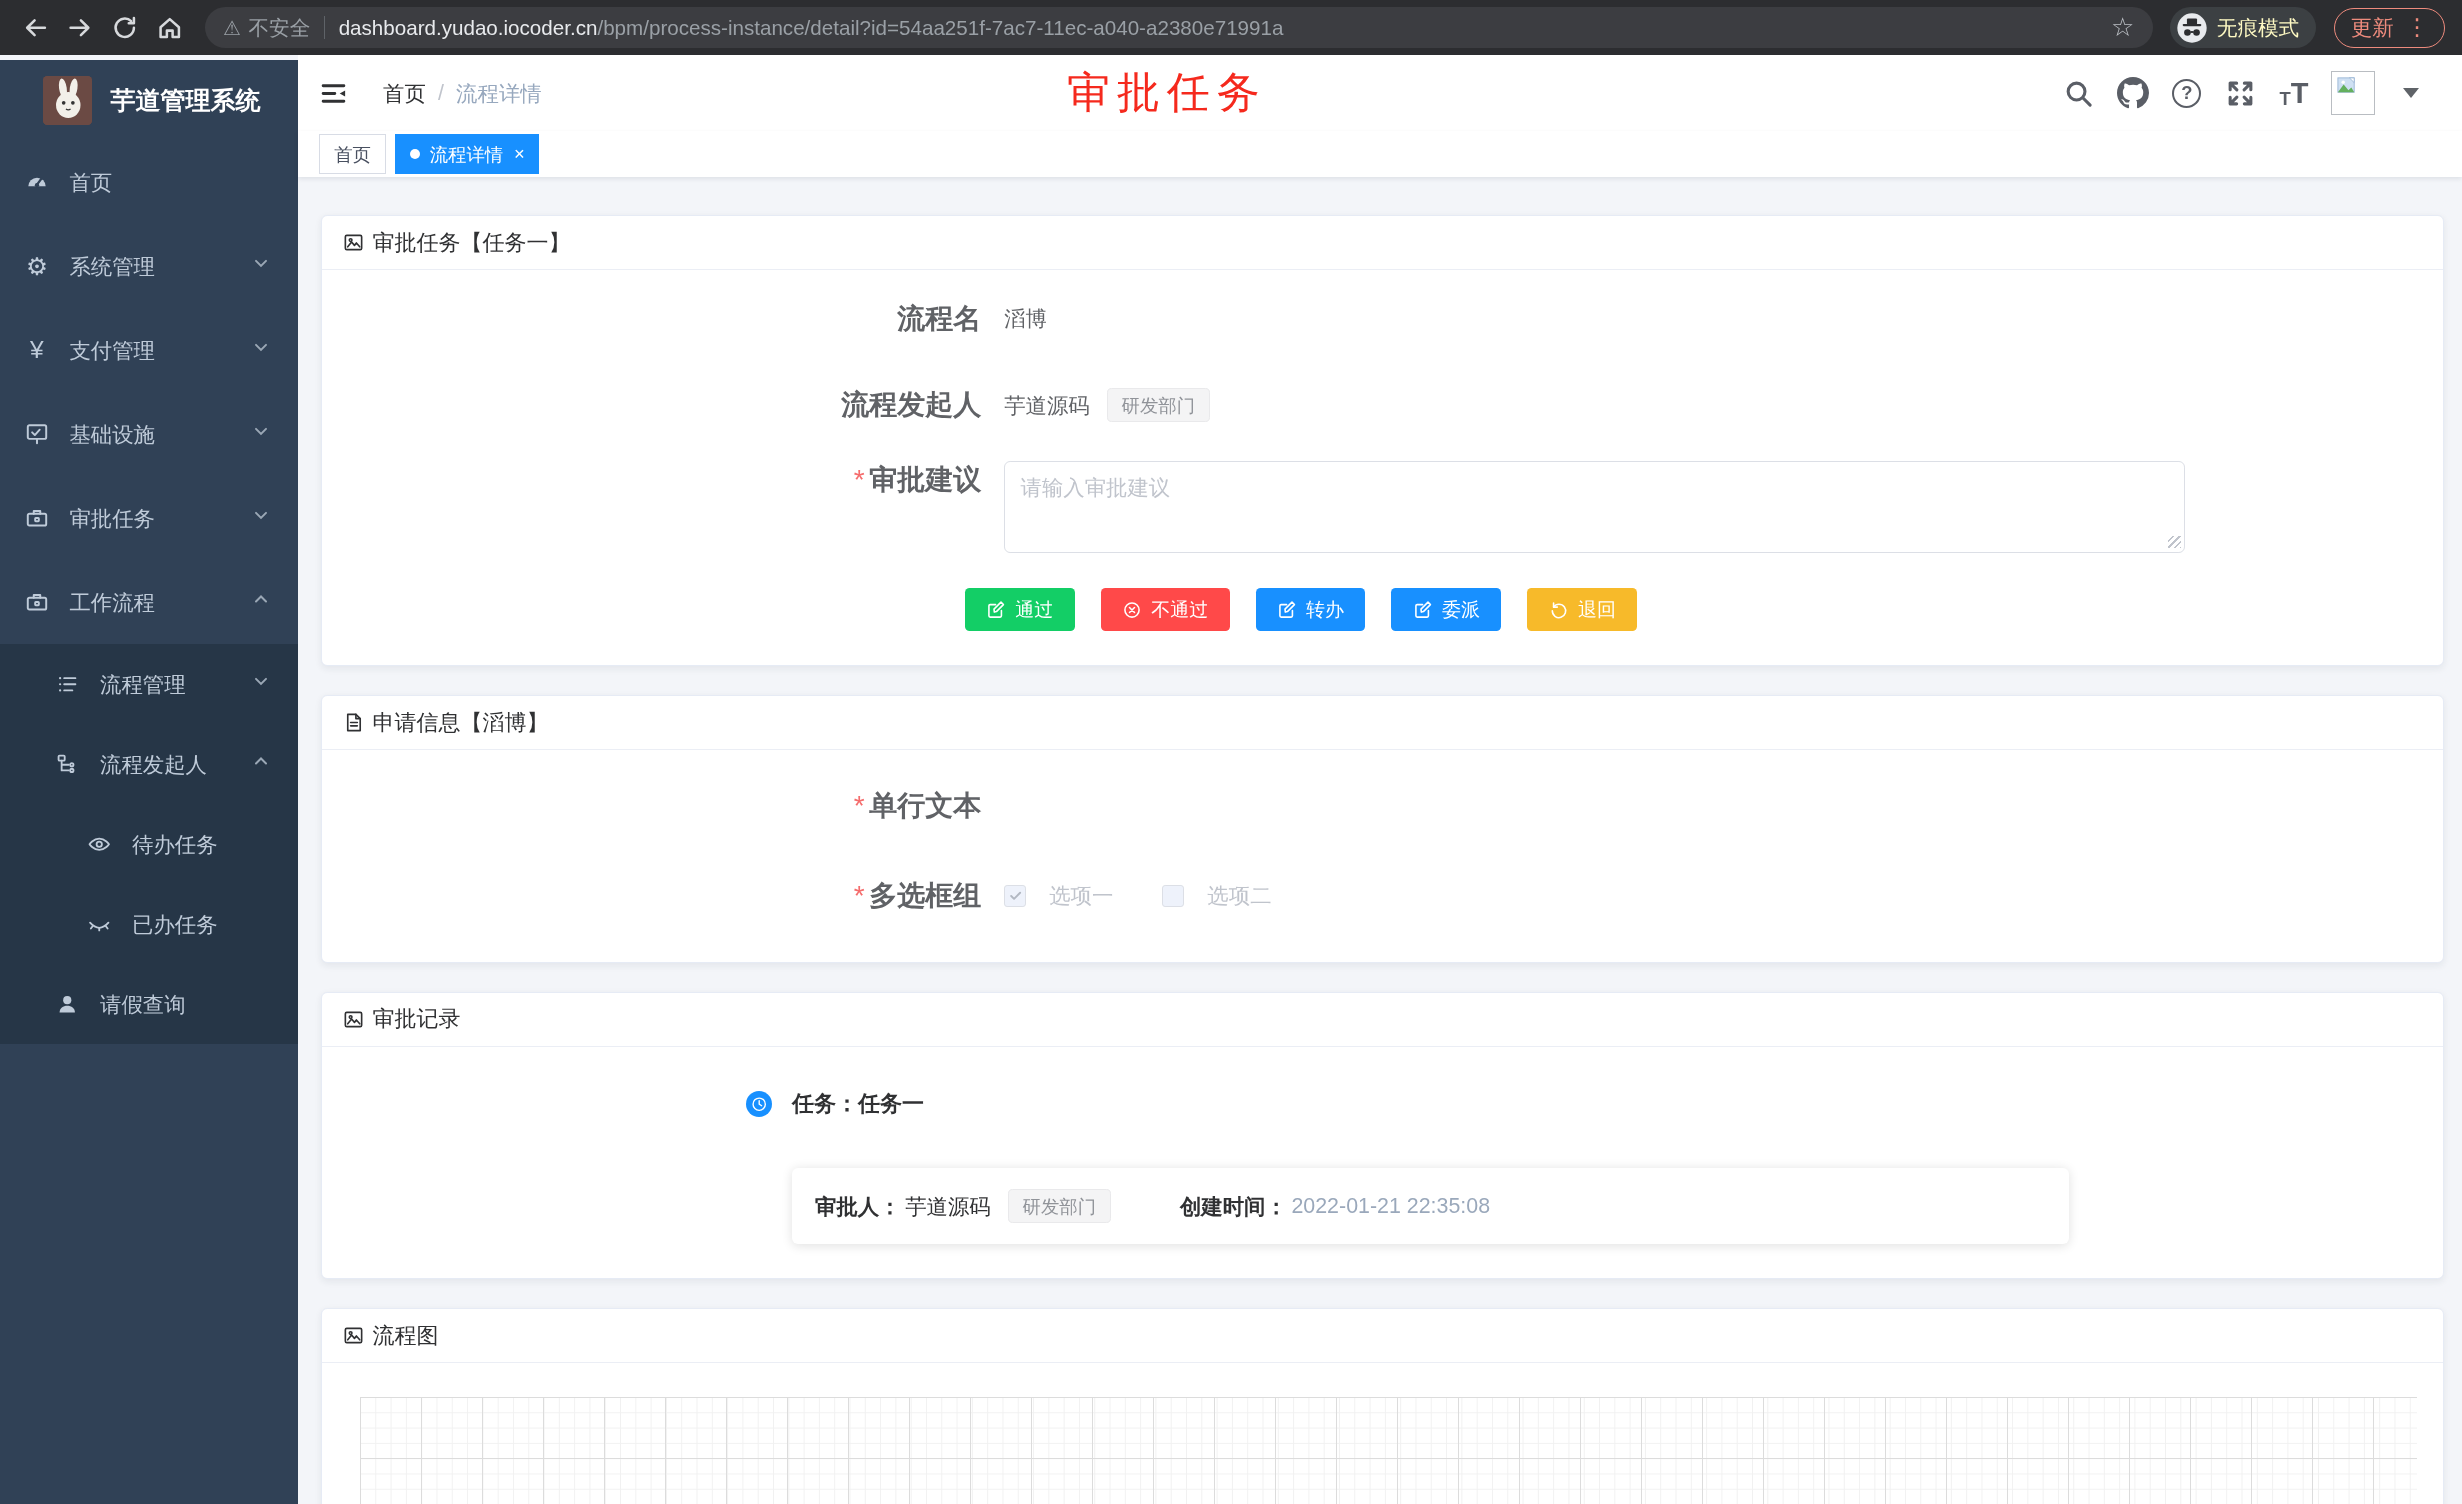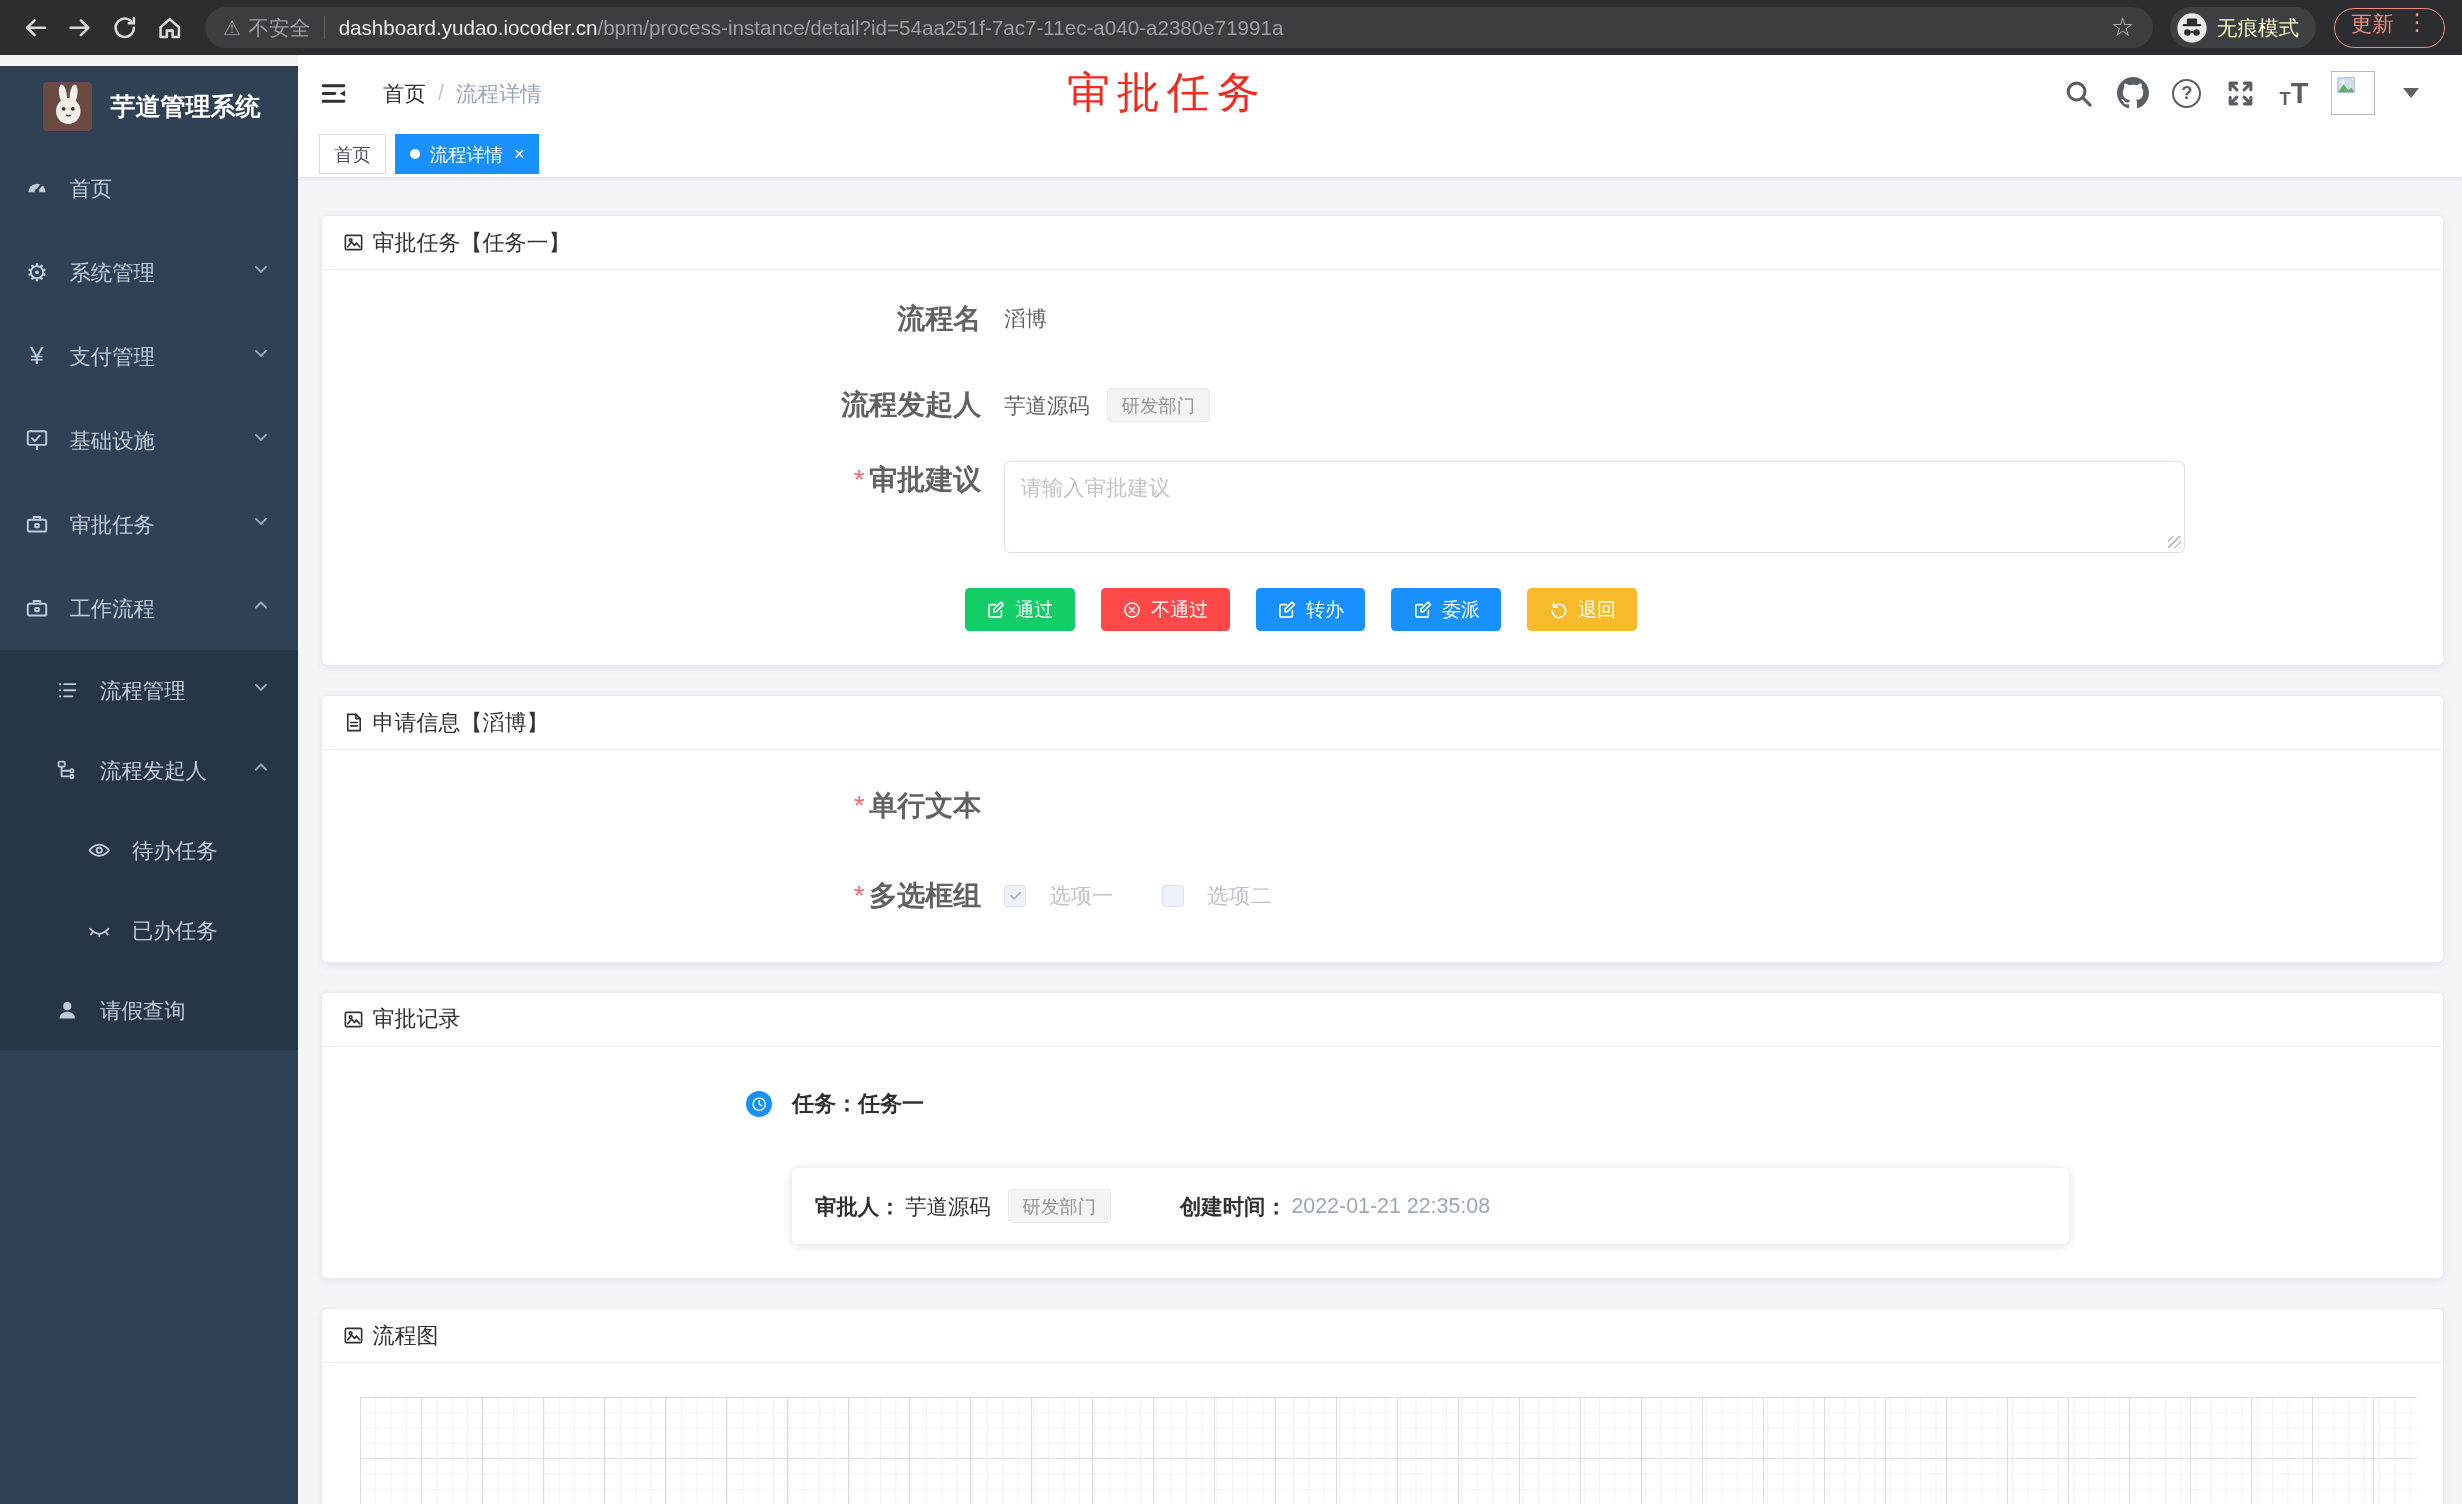--- a/index.html
+++ b/index.html
@@ -16,25 +16,25 @@
     display:flex; align-items:center; padding:0 18.4px; color:#9aa0a6; font-size:20.6px; }
   .warn-ico { font-size:20px; margin-right:7.6px; color:#9aa0a6; }
   .pill-divider { width:0.8px; height:23px; background:#5f6368; margin:0 13.8px; }
   .url-host { color:#e8eaed; }
   .url-path { color:#9aa0a6; }
   .url-spacer { flex:1; }
   .star-ico { font-size:26px; color:#bdc1c6; margin-left:12.2px; }
   .incog { height:41px; border-radius:20.6px; background:#3c4043; display:flex; align-items:center;
     gap:9.2px; padding:0 17px 0 6.1px; color:#fef9c3; font-size:20.6px; flex:0 0 auto; }
   .update-pill { height:40px; border:1.5px solid #ee8b7d; border-radius:20px; color:#ee8b7d;
-    display:flex; align-items:flex-start; gap:12.2px; padding:0 15.3px; font-size:21.4px; margin-left:10.7px; flex:0 0 auto; }
+    display:flex; align-items:center; gap:12.2px; padding:0 15.3px; font-size:21.4px; margin-left:10.7px; flex:0 0 auto; }
   .update-pill .dots { font-size:23px; letter-spacing:0; }
 
   
-  .sidebar { position:absolute; left:0; top:66px; width:298px; bottom:0; background:#304156; }
+  .sidebar { position:absolute; left:0; top:60px; width:298px; bottom:0; background:#304156; }
   .logo-row { height:80px; display:flex; align-items:center; padding-left:43px; gap:18.4px; }
   .logo-box { width:49px; height:49px; border-radius:4.6px; overflow:hidden; background:#6b4a44; flex:0 0 auto; }
   .logo-title { color:#fff; font-size:25px; font-weight:bold; }
   .menu-item { height:84px; display:flex; align-items:center; color:#bfcbd9; font-size:21.4px;
     position:relative; padding-left:21.4px; cursor:default; }
   .menu-item .m-ico { width:31px; display:flex; justify-content:center; margin-right:17px; flex:0 0 auto;
     color:#bfcbd9; font-size:24.5px; }
   .menu-item .m-ico svg { stroke:#bfcbd9; fill:none; stroke-width:1.8; stroke-linecap:round; stroke-linejoin:round; }
   .menu-item .chev { position:absolute; right:27.5px; top:50%; transform:translateY(-50%); }
   .menu-item .chev svg { stroke:#9aa7b5; fill:none; stroke-width:2.4; stroke-linecap:round; }

